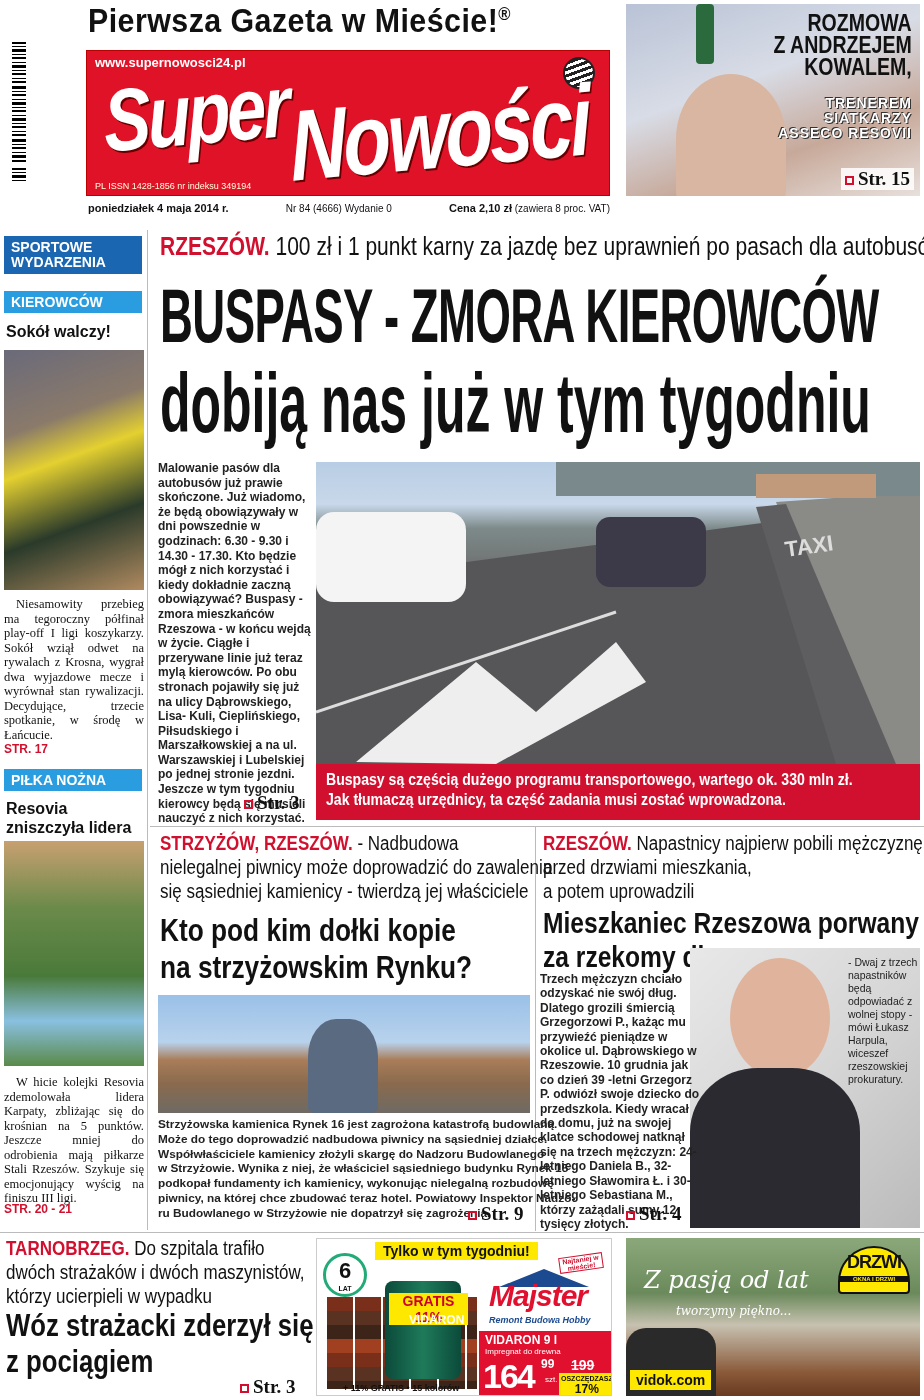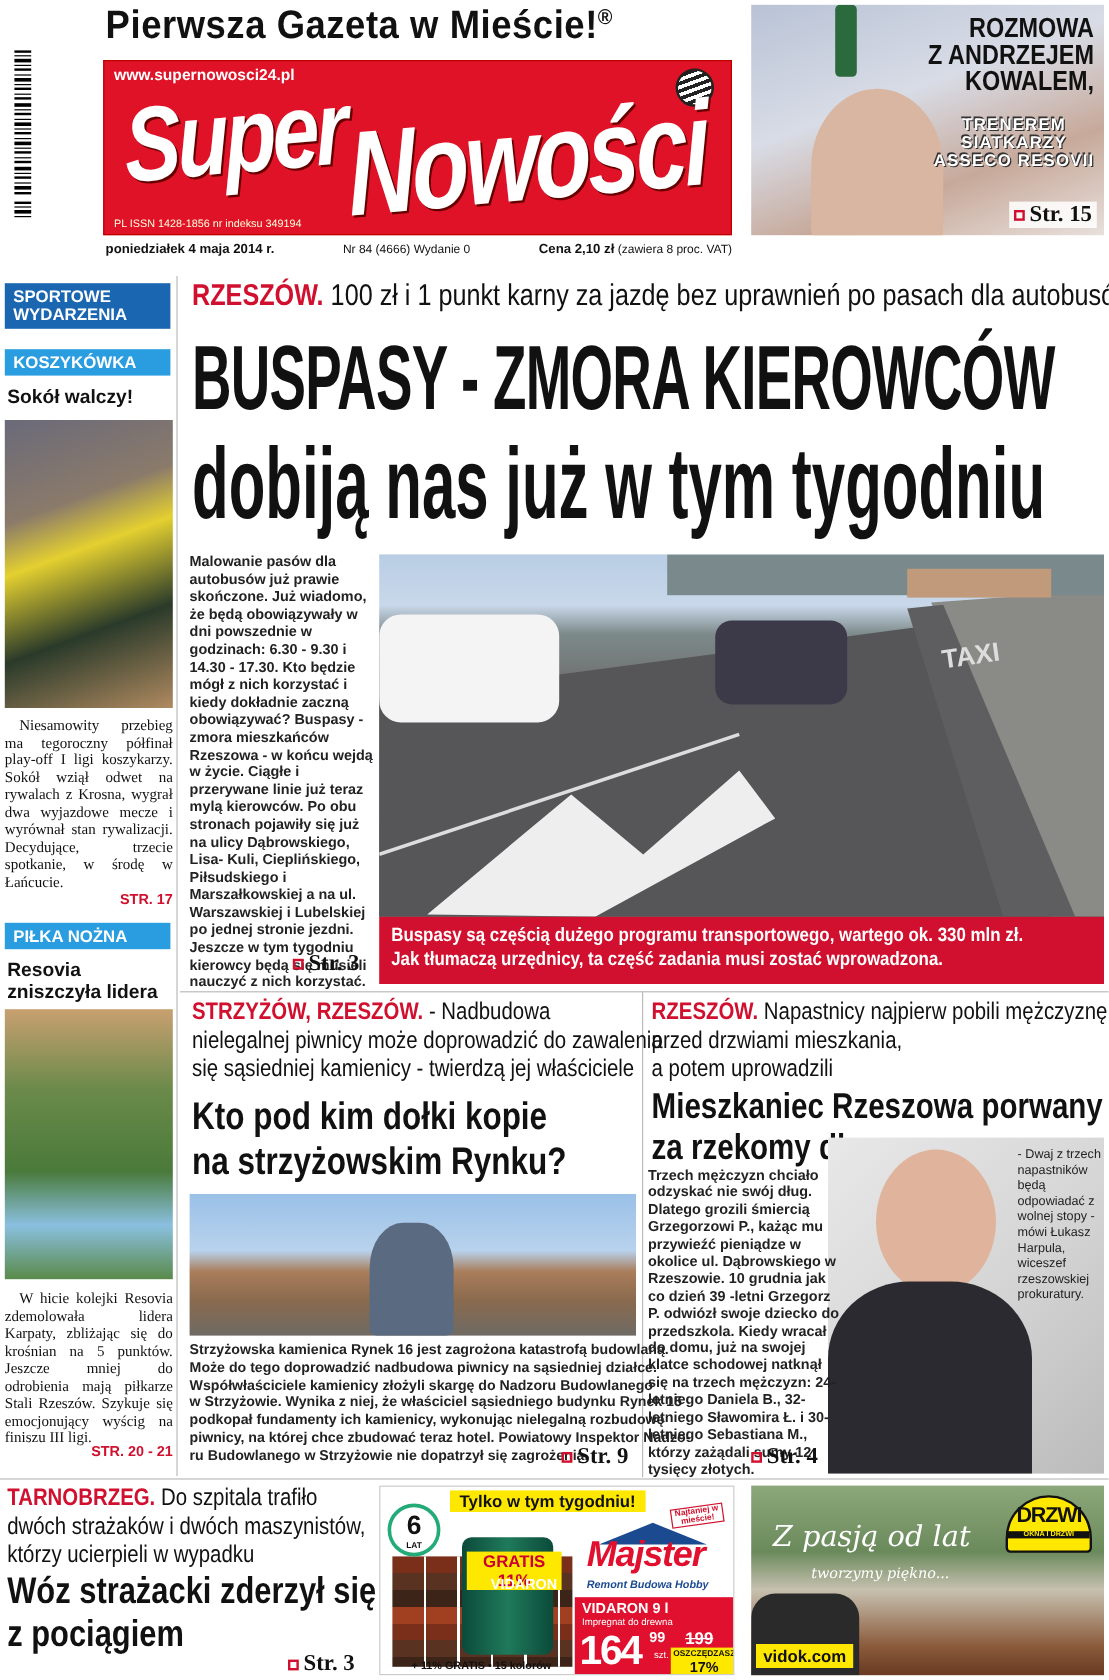--- a/index.html
+++ b/index.html
@@ -16,30 +16,30 @@
 #url{left:8px;top:4px;color:#fff;font-weight:bold;font-size:13px}
 #logo1{left:14px;top:20px;color:#fff;font-weight:bold;font-style:italic;font-size:88px;letter-spacing:-4px;transform:scaleX(0.8) rotate(-4deg);transform-origin:left top;text-shadow:2px 2px 0 #600}
 #logo2{left:200px;top:38px;color:#fff;font-weight:bold;font-style:italic;font-size:100px;letter-spacing:-4px;transform:scaleX(0.78) rotate(-4deg);transform-origin:left top;text-shadow:2px 2px 0 #600}
 #globe{right:14px;top:6px;width:32px;height:32px;border-radius:50%;background:repeating-linear-gradient(-20deg,#222 0 3px,#fff 3px 6px);border:2px solid #222}
 #issn{left:8px;bottom:4px;color:#ffd;font-size:9px}
 #infobar{left:88px;top:202px;width:522px;font-size:10px;display:flex;justify-content:space-between;align-items:baseline}
 #infobar b{font-size:11px}
 
 #promo{left:626px;top:4px;width:294px;height:192px;background:linear-gradient(160deg,#b9c3d6 0%,#d8dce6 40%,#c7a99a 70%,#e8e0dc 100%);overflow:hidden}
 #promo .p1{right:8px;top:8px;text-align:right;font-weight:bold;font-size:23px;line-height:22px;color:#111;transform:scaleX(0.85);transform-origin:right top}
-#promo .p2{right:8px;top:92px;text-align:center;font-weight:bold;font-size:14px;line-height:15px;color:#fff;text-shadow:1px 1px 0 #333,-1px -1px 0 #333;letter-spacing:1px}
+#promo .p2{right:8px;top:92px;text-align:right;font-weight:bold;font-size:14px;line-height:15px;color:#fff;text-shadow:1px 1px 0 #333,-1px -1px 0 #333;letter-spacing:1px}
 #promo .person{left:50px;top:70px;width:110px;height:130px;border-radius:50% 50% 10% 10%;background:#d9b6a2}
 #promo .bottle{left:70px;top:0;width:18px;height:60px;background:#2a6a3d;border-radius:4px}
 #promo .str{right:6px;bottom:6px;background:rgba(255,255,255,0.85);padding:0 4px}
 
 .sideboxA{left:4px;width:138px;background:#1b66b0;color:#fff;font-weight:bold;font-size:14px;line-height:15px;padding:4px 7px}
 .sideboxB{left:4px;width:138px;background:#2a9de0;color:#fff;font-weight:bold;font-size:14px;padding:3px 7px}
 .sidehead{left:6px;width:140px;font-weight:bold;font-size:16px;line-height:19px}
 .sidetext{left:4px;width:140px;font-family:"Liberation Serif",serif;font-size:12.5px;line-height:14.5px;text-align:justify;text-indent:12px}
-.sidestr{right:0;width:140px;text-align:right;color:#d0102e;font-weight:bold;font-size:12px}
+.sidestr{right:0;width:140px;color:#d0102e;font-weight:bold;font-size:12px}
 .photo{overflow:hidden}
 #vline{left:147px;top:230px;width:1px;height:1000px;background:#bbb}
 
 #kicker1{left:160px;top:232px;font-size:25px;white-space:nowrap;transform:scaleX(0.84);transform-origin:left top}
 #kicker1 .red{font-weight:bold}
 #head1{left:160px;top:276px;font-size:76px;font-weight:bold;white-space:nowrap;transform:scaleX(0.6);transform-origin:left top;line-height:80px;letter-spacing:-1px}
 #head2{left:160px;top:358px;font-size:84px;font-weight:bold;white-space:nowrap;transform:scaleX(0.595);transform-origin:left top;line-height:90px}
 #leadtext{left:158px;top:461px;width:154px;font-size:12px;line-height:14.6px;font-weight:bold;color:#222}
 #leadstr{left:244px;top:792px}
 #leadphoto{left:316px;top:462px;width:604px;height:302px;background:linear-gradient(180deg,#b8cde4 0%,#c9d8ea 14%,#7d8a8a 22%,#6f6f6f 36%,#5a5a5e 60%,#4c4c50 100%)}
@@ -166,21 +166,21 @@
     <div>TRENEREM</div>
     <div>SIATKARZY</div>
     <div>ASSECO RESOVII</div>
   </div>
   <div class="abs str"><span class="sq"></span><span>Str. 15</span></div>
 </div>
 
 <div class="abs" id="vline"></div>
 <div class="abs sideboxA" style="top:236px">SPORTOWE WYDARZENIA</div>
 
-<div class="abs sideboxB" style="top:291px">KOSZYKÓWKA</div>
+<div class="abs sideboxB" style="top:291px">KIEROWCÓW</div>
 <div class="abs sidehead" style="top:322px">Sokół walczy!</div>
 <div class="abs photo" style="left:4px;top:350px;width:140px;height:240px;background:linear-gradient(160deg,#6a6a7a 0%,#8a7a6a 30%,#e4d030 45%,#2a3a2a 70%,#b08a60 100%)"></div>
 <div class="abs sidetext" style="top:597px">Niesamowity przebieg ma tegoroczny półfinał play-off I ligi koszykarzy. Sokół wziął odwet na rywalach z Krosna, wygrał dwa wyjazdowe mecze i wyrównał stan rywalizacji. Decydujące, trzecie spotkanie, w środę w Łańcucie.</div>
 <div class="abs sidestr" style="left:4px;top:742px">STR. 17</div>
 
 <div class="abs sideboxB" style="top:769px">PIŁKA NOŻNA</div>
 <div class="abs sidehead" style="top:799px">Resovia zniszczyła lidera</div>
 <div class="abs photo" style="left:4px;top:841px;width:140px;height:225px;background:linear-gradient(180deg,#c8a070 0%,#6a8a4a 30%,#4a7a3a 60%,#8ac0e0 80%,#5a8a4a 100%)"></div>
 <div class="abs sidetext" style="top:1075px">W hicie kolejki Resovia zdemolowała lidera Karpaty, zbliżając się do krośnian na 5 punktów. Jeszcze mniej do odrobienia mają piłkarze Stali Rzeszów. Szykuje się emocjonujący wyścig na finiszu III ligi.</div>
 <div class="abs sidestr" style="left:4px;top:1202px">STR. 20 - 21</div>

